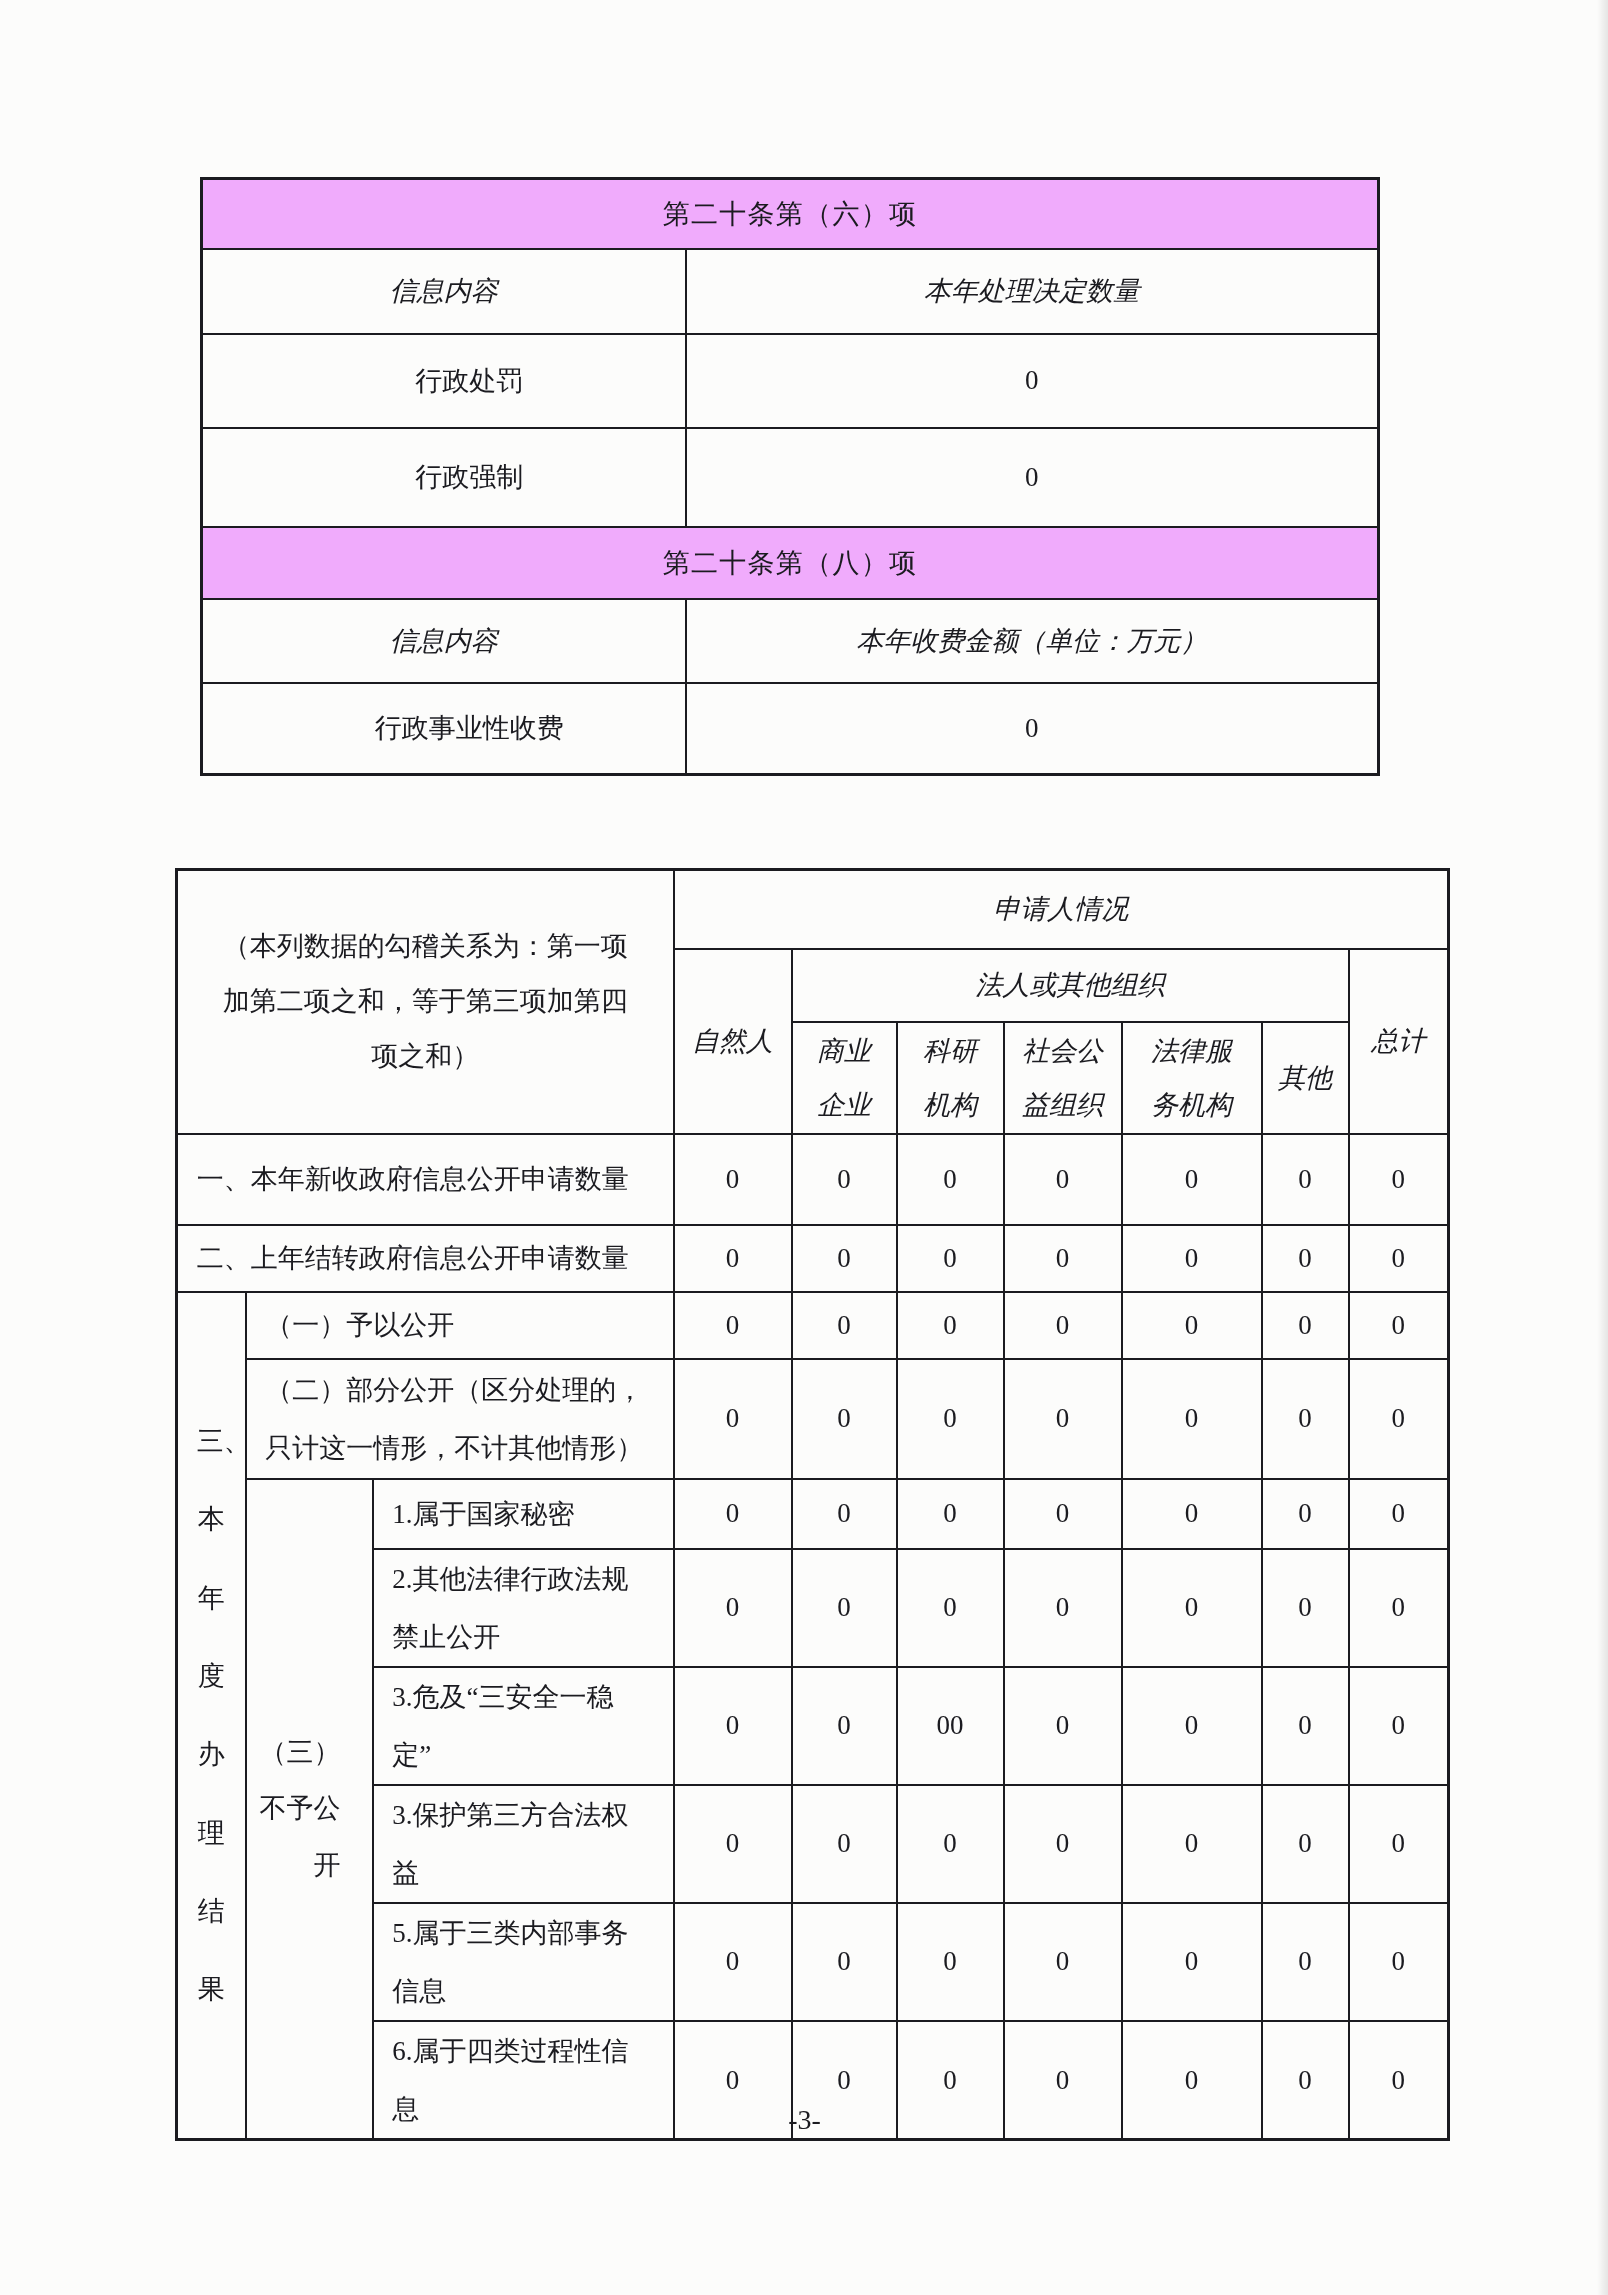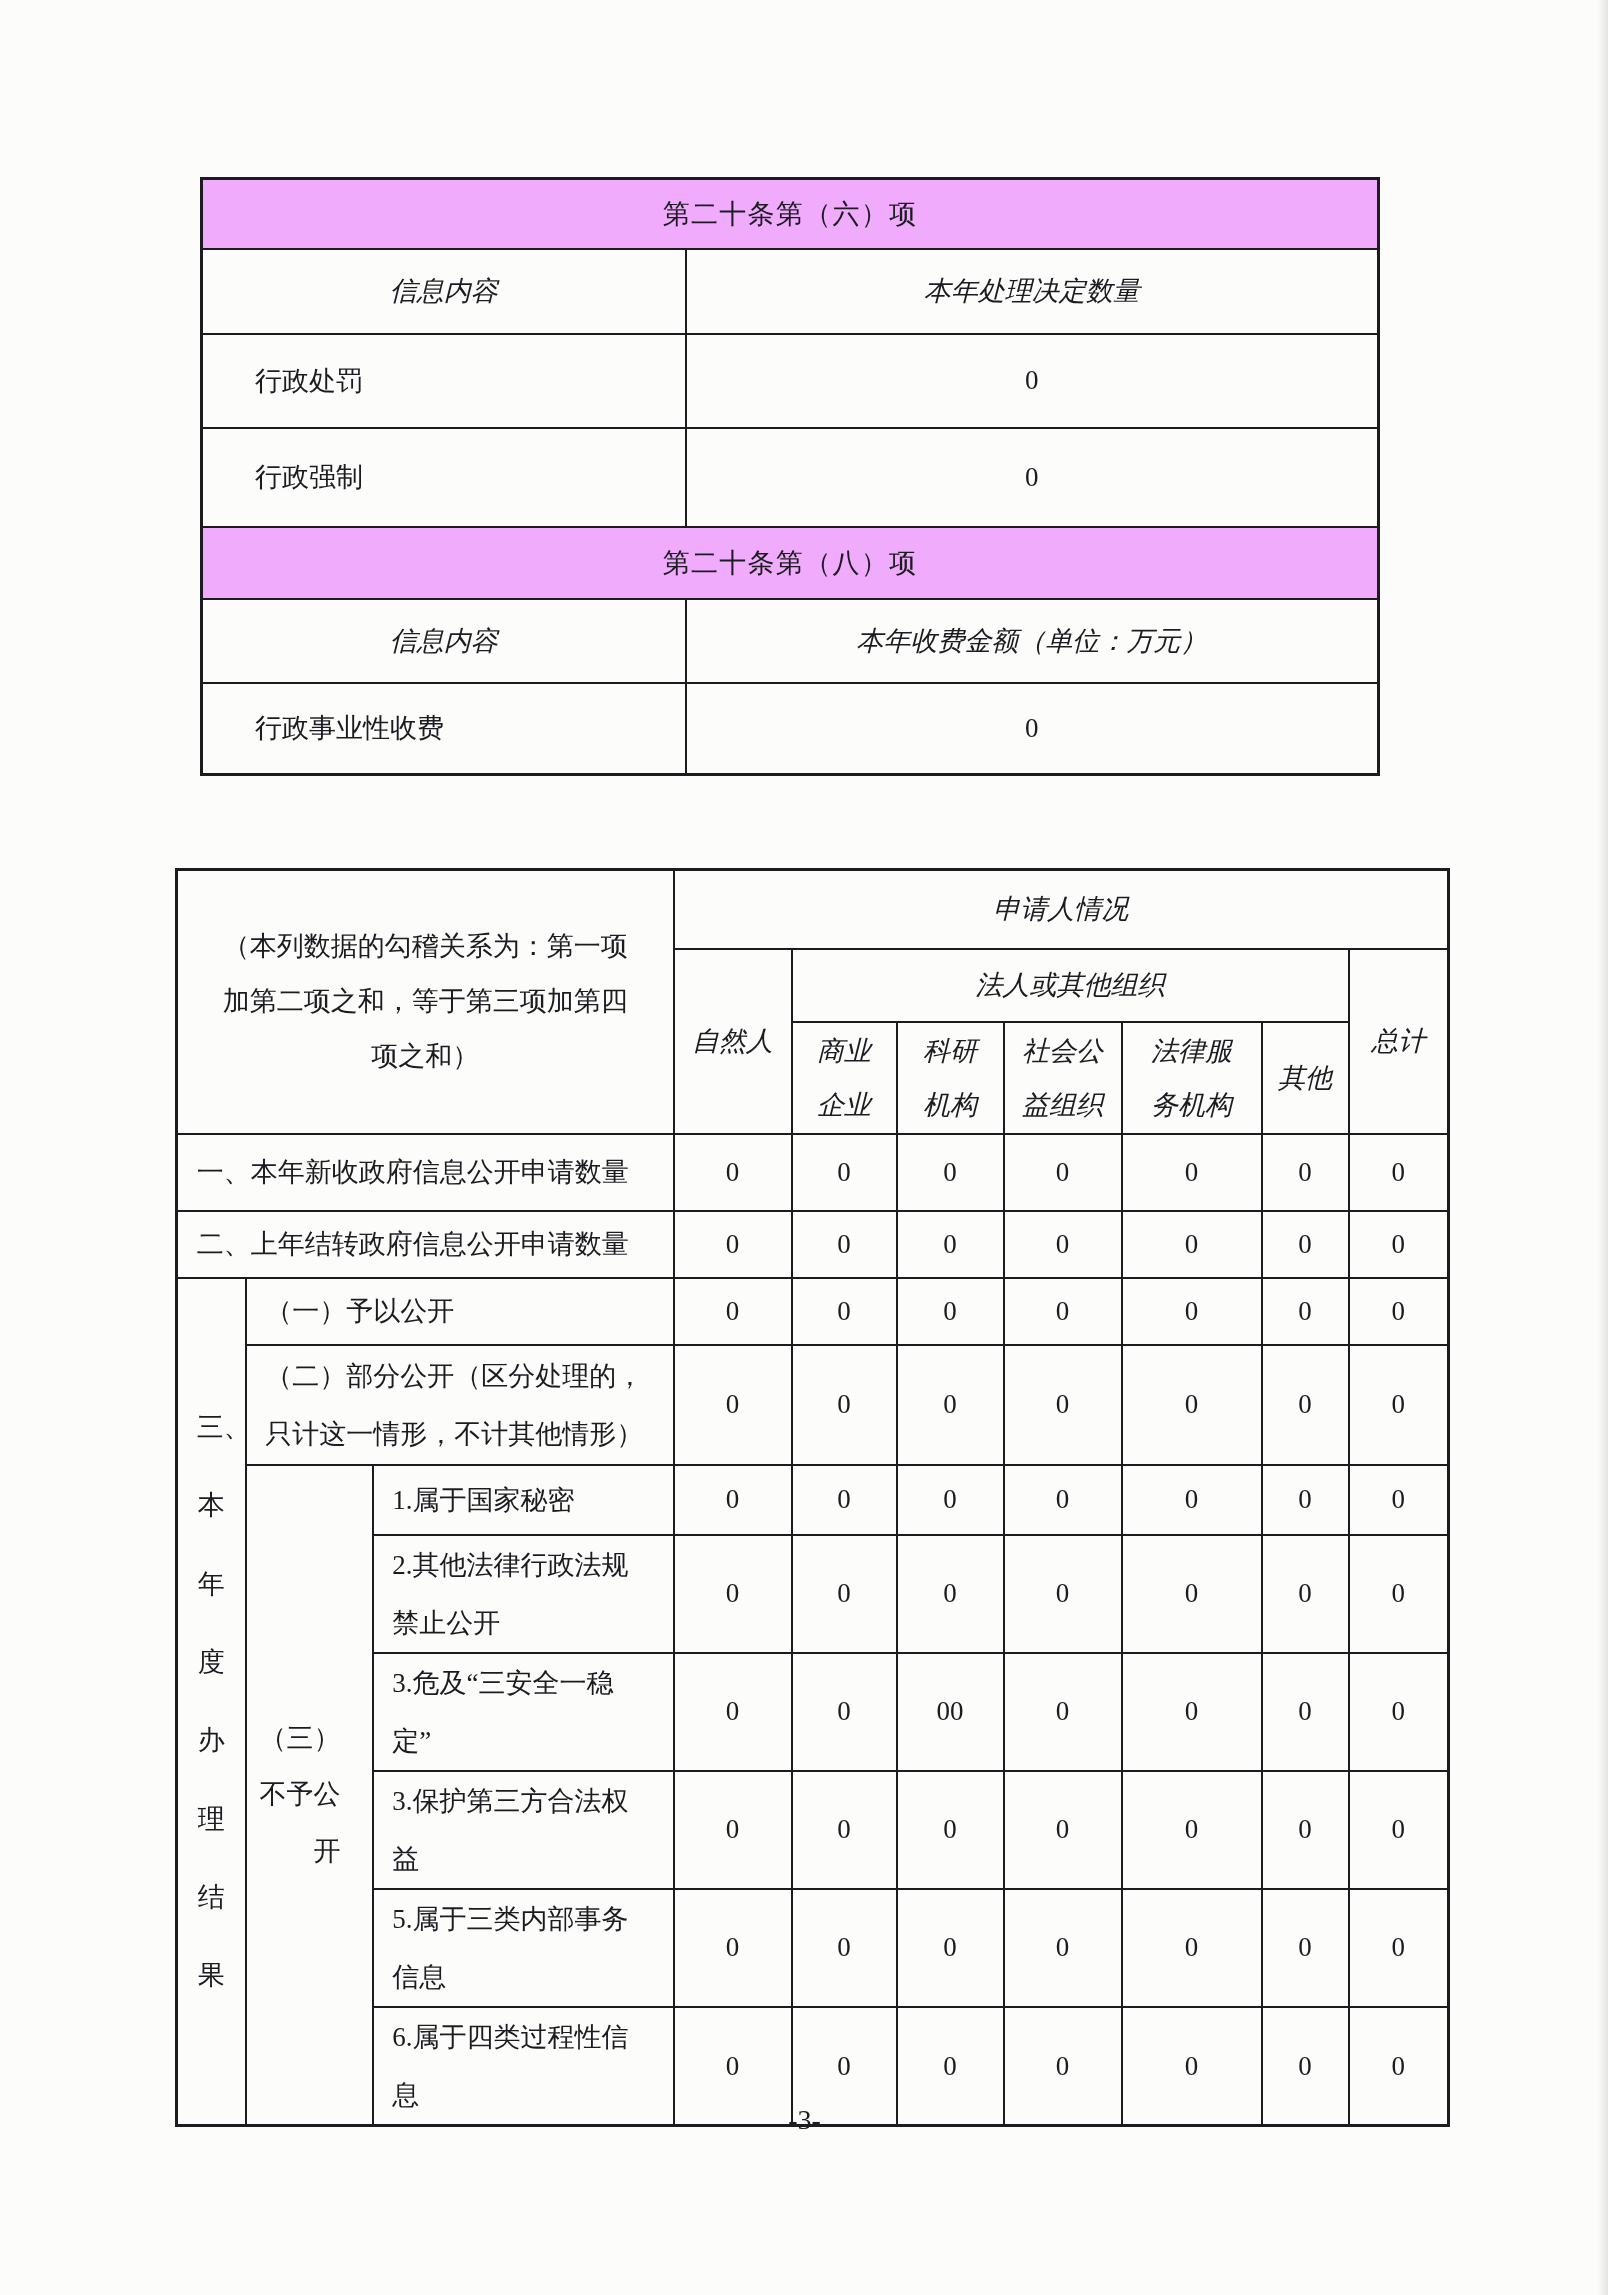--- a/index.html
+++ b/index.html
@@ -30,21 +30,21 @@
     overflow:hidden;
   }
   .gray{
     background:#f0abfc;
     text-align:center;
     font-size:28px;
     letter-spacing:1.3px;
   }
   .hc{ text-align:center; line-height:2.0; padding:0 16.7px;font-style:italic; }
   .hc-qt{ padding:0 8px; }
-  .lbl{ padding-left:52px; }
+  .lbl{ padding-left:52px;text-align:center; }
   .val{ text-align:center; font-size:29px; }
   .v{ text-align:center; font-size:29px; }
   .note{ padding:0 38px; }
   .note div{ line-height:2.05; text-align:center; }
   .rlbl{ padding-left:18.7px; }
   .wrap{ line-height:2.15; padding-right:13.4px; }
   .slbl{ padding:0 23px 0 18.7px; line-height:2.15; }
   .vert{
     width:29px;margin:0 auto;
     line-height:2.9;font-size:27px;
@@ -144,21 +144,21 @@
         <td rowspan="2" class="hc">总计</td>
       </tr>
       <tr style="height:112px">
         <td class="hc">商业企业</td>
         <td class="hc">科研机构</td>
         <td class="hc">社会公益组织</td>
         <td class="hc">法律服务机构</td>
         <td class="hc hc-qt">其他</td>
       </tr>
 
-      <tr style="height:77px">
+      <tr style="height:91px">
         <td colspan="3" class="rlbl">一、本年新收政府信息公开申请数量</td>
         <td class="v">0</td>
         <td class="v">0</td>
         <td class="v">0</td>
         <td class="v">0</td>
         <td class="v">0</td>
         <td class="v">0</td>
         <td class="v">0</td>
       </tr>
       <tr style="height:67px">

